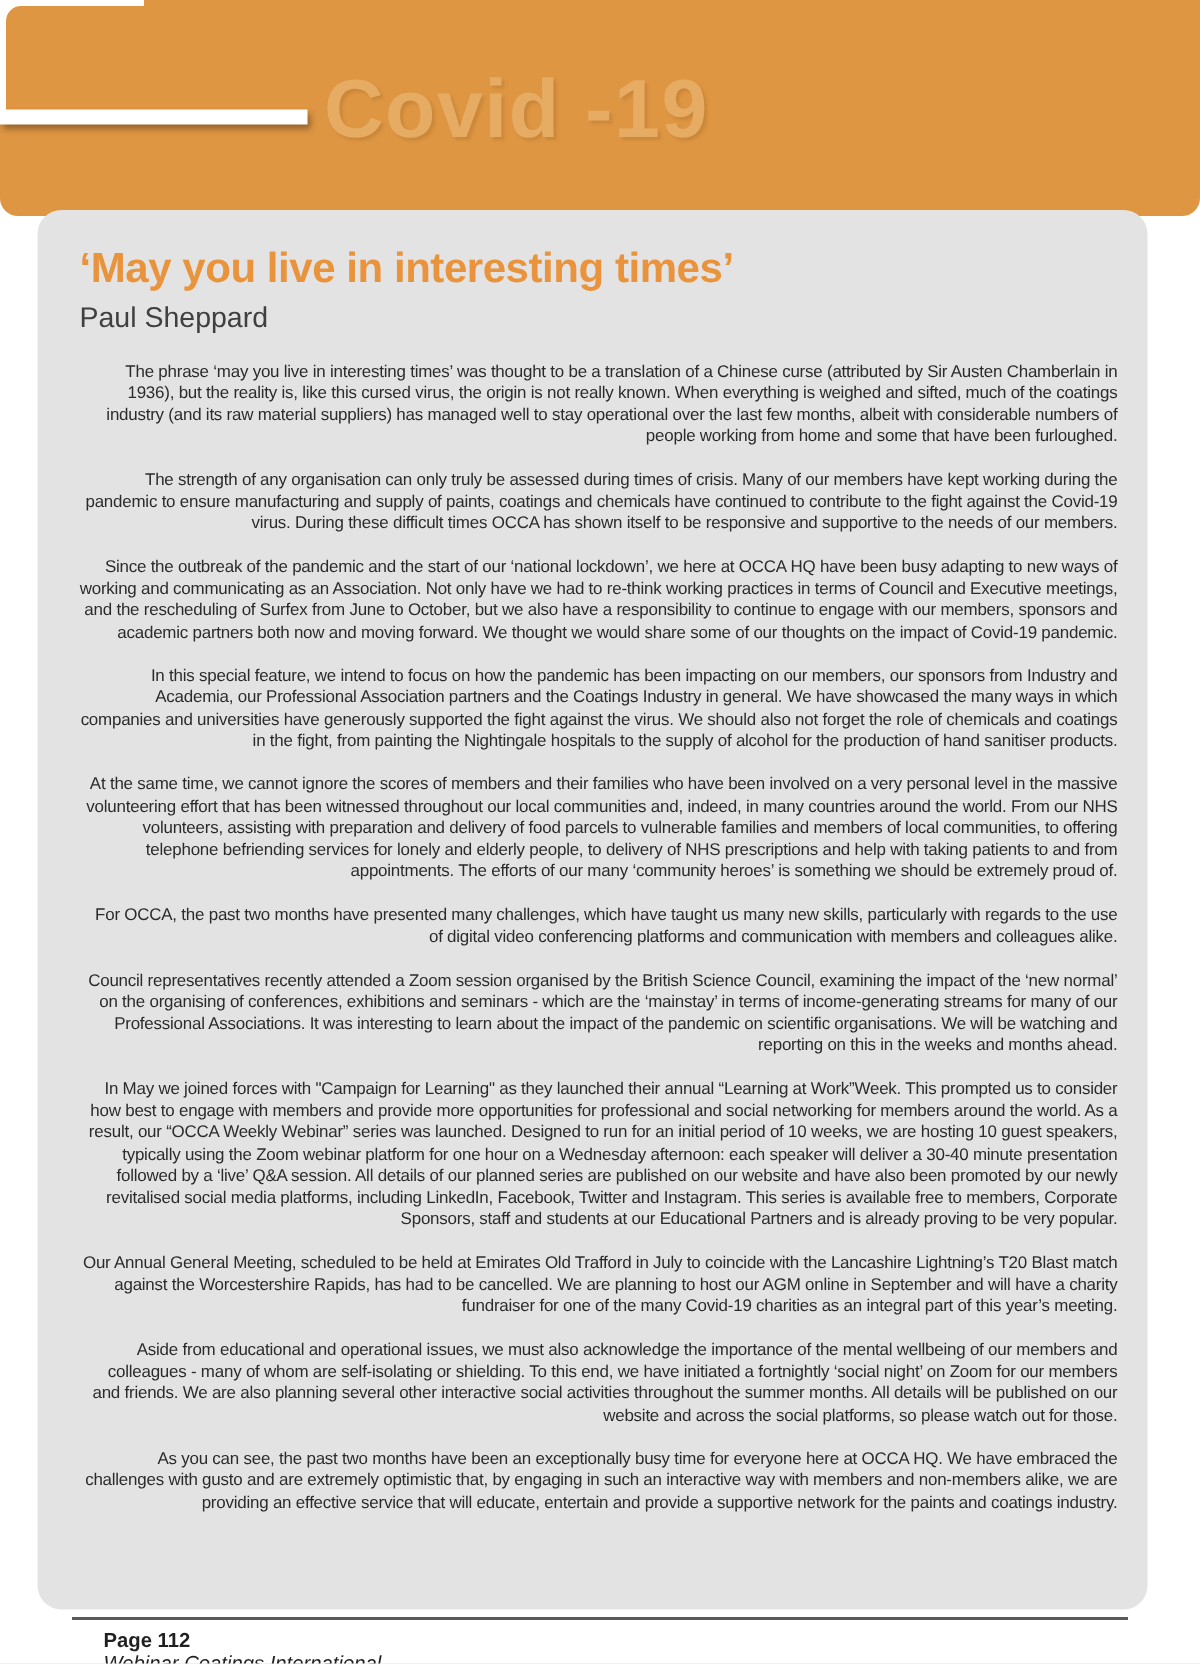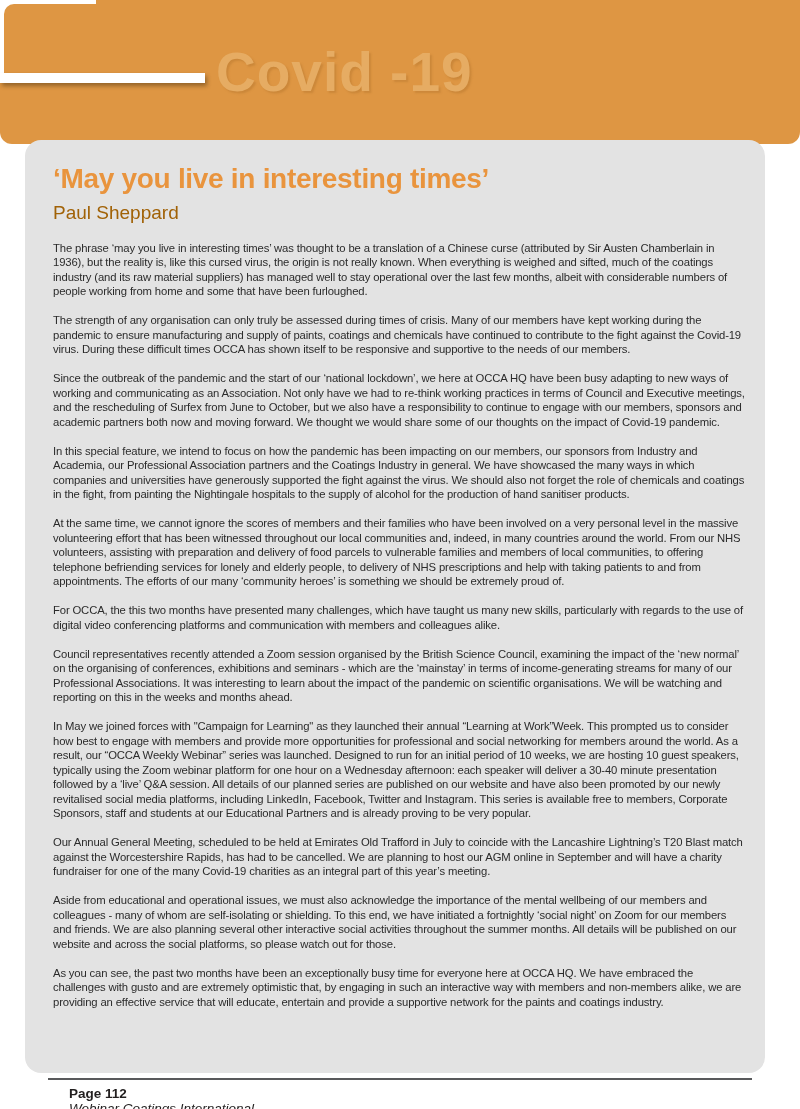--- a/index.html
+++ b/index.html
@@ -70,30 +70,31 @@
   .article-title {
     margin: 0 0 7px 0;
     font-size: 28px; font-weight: 700;
     letter-spacing: -0.3px;
     color: #e9943d;
     line-height: 1.1;
   }
   .article-author {
     margin: 0 0 17px 0;
     font-size: 19px; font-weight: 400;
-    color: #a16207;
+    color: #404040;
     line-height: 1.15;
   }
   .article-body { width: 692px; }
   .article-body p {
     margin: 0 0 14.5px 0;
     font-size: 11.3px;
     line-height: 14.5px;
     letter-spacing: -0.15px;
     color: #2b2b2b;
+    text-align: right;
   }
 
   
   .footer { position: absolute; left: 0; top: 0; width: 800px; }
   .footer-rule {
     position: absolute; left: 48px; top: 1078px;
     width: 704px; height: 2px; background: #58595b;
   }
   .footer-row {
     position: absolute; left: 48px; top: 1086px;
@@ -121,21 +122,21 @@
 
   <div class="content-card">
     <h1 class="article-title">‘May you live in interesting times’</h1>
     <h2 class="article-author">Paul Sheppard</h2>
     <div class="article-body">
       <p>The phrase ‘may you live in interesting times’ was thought to be a translation of a Chinese curse (attributed by Sir Austen Chamberlain in 1936), but the reality is, like this cursed virus, the origin is not really known. When everything is weighed and sifted, much of the coatings industry (and its raw material suppliers) has managed well to stay operational over the last few months, albeit with considerable numbers of people working from home and some that have been furloughed.</p>
       <p>The strength of any organisation can only truly be assessed during times of crisis. Many of our members have kept working during the pandemic to ensure manufacturing and supply of paints, coatings and chemicals have continued to contribute to the fight against the Covid-19 virus. During these difficult times OCCA has shown itself to be responsive and supportive to the needs of our members.</p>
       <p>Since the outbreak of the pandemic and the start of our ‘national lockdown’, we here at OCCA HQ have been busy adapting to new ways of working and communicating as an Association.  Not only have we had to re-think working practices in terms of Council and Executive meetings, and the rescheduling of Surfex from June to October, but we also have a responsibility to continue to engage with our members, sponsors and academic partners both now and moving forward. We thought we would share some of our thoughts on the impact of Covid-19 pandemic.</p>
       <p>In this special feature, we intend to focus on how the pandemic has been impacting on our members, our sponsors from Industry and Academia, our Professional Association partners and the Coatings Industry in general. We have showcased the many ways in which companies and universities have generously supported the fight against the virus. We should also not forget the role of chemicals and coatings in the fight, from painting the Nightingale hospitals to the supply of alcohol for the production of hand sanitiser products.</p>
       <p>At the same time, we cannot ignore the scores of members and their families who have been involved on a very personal level in the massive volunteering effort that has been witnessed throughout our local communities and, indeed, in many countries around the world. From our NHS volunteers, assisting with preparation and delivery of food parcels to vulnerable families and members of local communities, to offering telephone befriending services for lonely and elderly people, to delivery of NHS prescriptions and help with taking patients to and from appointments. The efforts of our many ‘community heroes’ is something we should be extremely proud of.</p>
-      <p>For OCCA, the this two months have presented many challenges, which have taught us many new skills, particularly with regards to the use of digital video conferencing platforms and communication with members and colleagues alike.</p>
+      <p>For OCCA, the past two months have presented many challenges, which have taught us many new skills, particularly with regards to the use of digital video conferencing platforms and communication with members and colleagues alike.</p>
       <p>Council representatives recently attended a Zoom session organised by the British Science Council, examining the impact of the ‘new normal’ on the organising of conferences, exhibitions and seminars - which are the ‘mainstay’ in terms of income-generating streams for many of our Professional Associations. It was interesting to learn about the impact of the pandemic on scientific organisations.  We will be watching and reporting on this in the weeks and months ahead.</p>
       <p>In May we joined forces with "Campaign for Learning" as they launched their annual “Learning at Work”Week. This prompted us to consider how best to engage with members and provide more opportunities for professional and social networking for members around the world. As a result, our “OCCA Weekly Webinar” series was launched. Designed to run for an initial period of 10 weeks, we are hosting 10 guest speakers, typically using the Zoom webinar platform for one hour on a Wednesday afternoon: each speaker will deliver a 30-40 minute presentation followed by a ‘live’ Q&amp;A session. All details of our planned series are published on our website and have also been promoted by our newly revitalised social media platforms, including LinkedIn, Facebook, Twitter and Instagram. This series is available free to members, Corporate Sponsors, staff and students at our Educational Partners and is already proving to be very popular.</p>
       <p>Our Annual General Meeting, scheduled to be held at Emirates Old Trafford in July to coincide with the Lancashire Lightning’s T20 Blast match against the Worcestershire Rapids, has had to be cancelled. We are planning to host our AGM online in September and will have a charity fundraiser for one of the many Covid-19 charities as an integral part of this year’s meeting.</p>
       <p>Aside from educational and operational issues, we must also acknowledge the importance of the mental wellbeing of our members and colleagues - many of whom are self-isolating or shielding. To this end, we have initiated a fortnightly ‘social night’ on Zoom for our members and friends. We are also planning several other interactive social activities throughout the summer months. All details will be published on our website and across the social platforms, so please watch out for those.</p>
       <p>As you can see, the past two months have been an exceptionally busy time for everyone here at OCCA HQ. We have embraced the challenges with gusto and are extremely optimistic that, by engaging in such an interactive way with members and non-members alike, we are providing an effective service that will educate, entertain and provide a supportive network for the paints and coatings industry.</p>
     </div>
   </div>
 
   <div class="footer">
     <div class="footer-rule"></div>

